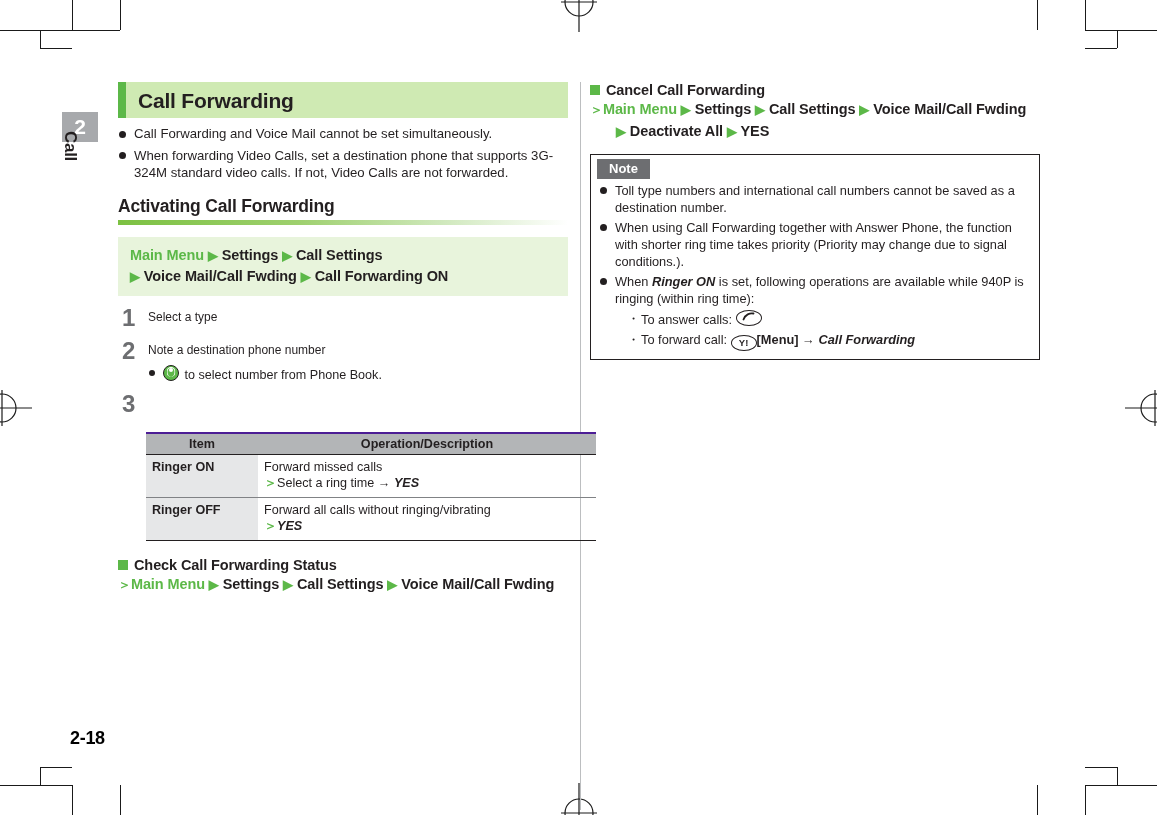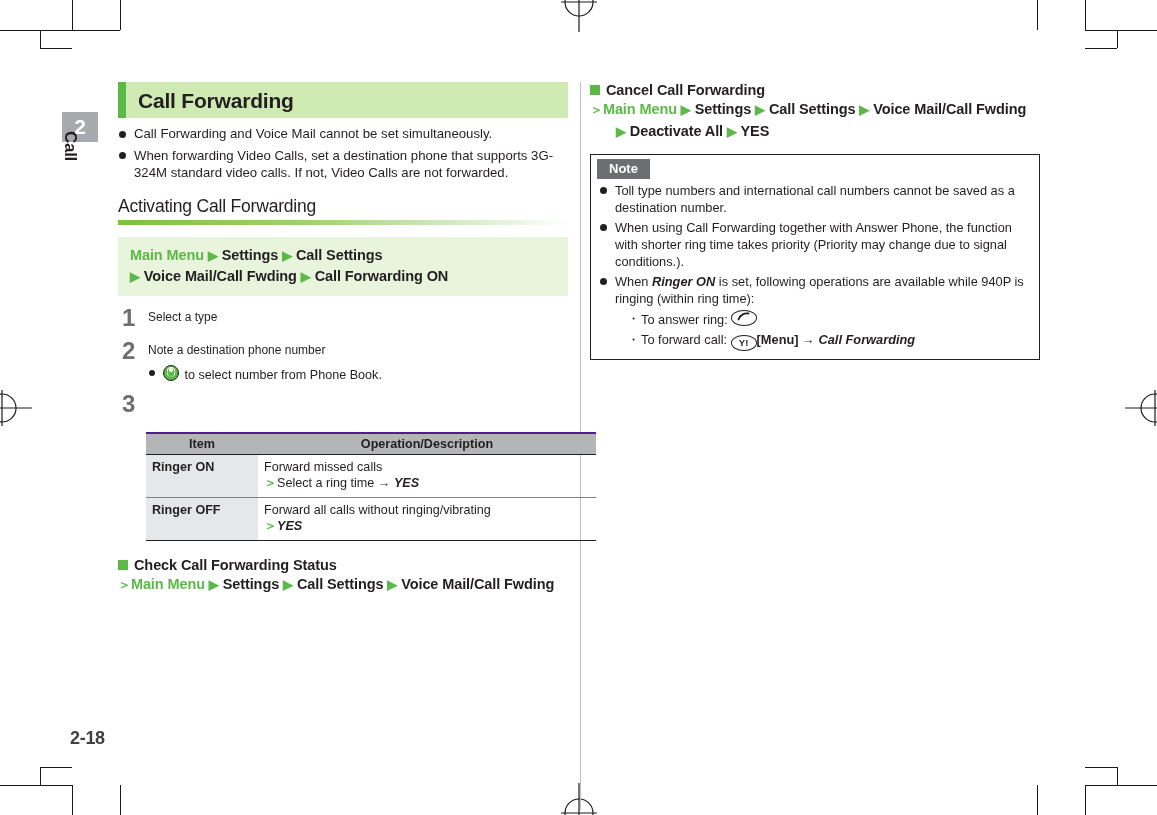--- a/index.html
+++ b/index.html
@@ -60,21 +60,21 @@
     margin-top:4px;color:#231f20;
   }
   ul.bul li .dot{
     position:absolute;left:1px;top:5.5px;width:7px;height:7px;border-radius:50%;
     background:#231f20;
   }
 
   
   .subhead{margin-top:14px;}
   .subhead h2{
-    margin:0;font-size:17.5px;font-weight:normal;color:#231f20;letter-spacing:-0.2px;
+    margin:0;font-size:17.5px;font-weight:bold;color:#231f20;letter-spacing:-0.2px;
   }
   .subhead .rule{
     margin-top:3px;height:5px;
     background:linear-gradient(to right,#7cc142 0%,#9ed06e 40%,#cfe8bc 72%,#ffffff 100%);
   }
 
   
   .navbox{
     margin-top:12px;background:#e8f4dc;padding:8px 12px 9px 12px;
     font-size:14.5px;font-weight:bold;line-height:21px;letter-spacing:-0.1px;
@@ -166,21 +166,21 @@
   .keypill{
     display:inline-block;border:1.3px solid #231f20;border-radius:50%/50%;
     padding:0 5px;height:14px;line-height:13px;font-size:9.5px;font-weight:bold;
     vertical-align:-2px;min-width:14px;text-align:center;
   }
   .keypill svg{display:block;margin-top:1px;}
 
   
   .pagenum{
     position:absolute;left:70px;top:728px;font-size:18px;font-weight:bold;
-    color:#404040;letter-spacing:-0.3px;
+    color:#000000;letter-spacing:-0.3px;
   }
 </style>
 </head>
 <body>
 
 <div class="page">
 
   <div>
 
     <div class="mark cm-h" style="left:0;top:30px;width:72px;"></div>
@@ -391,21 +391,21 @@
         </li>
         <li>
           <span class="dot"></span>
           <span>When using Call Forwarding together with Answer Phone, the function with shorter ring time takes priority (Priority may change due to signal conditions.).</span>
         </li>
         <li>
           <span class="dot"></span>
           <span>When </span><span class="ital">Ringer ON</span><span> is set, following operations are available while 940P is ringing (within ring time):</span>
           <ul class="sub2">
             <li>
-              <span class="mdot">・</span><span>To answer ring: </span><span class="keypill"><svg width="13" height="9" viewBox="0 0 13 9">
+              <span class="mdot">・</span><span>To answer calls: </span><span class="keypill"><svg width="13" height="9" viewBox="0 0 13 9">
                     <path d="M1.5 7.5 C3 2.5 8 0.8 11.5 1.5" fill="none" stroke="#231f20" stroke-width="1.8" stroke-linecap="round"></path>
                   </svg></span>
             </li>
             <li>
               <span class="mdot">・</span><span>To forward call: </span><span class="keypill">Y!</span><b>[Menu]</b> <span class="arrow">→</span> <span class="ital">Call Forwarding</span>
             </li>
           </ul>
         </li>
       </ul>
     </div>

